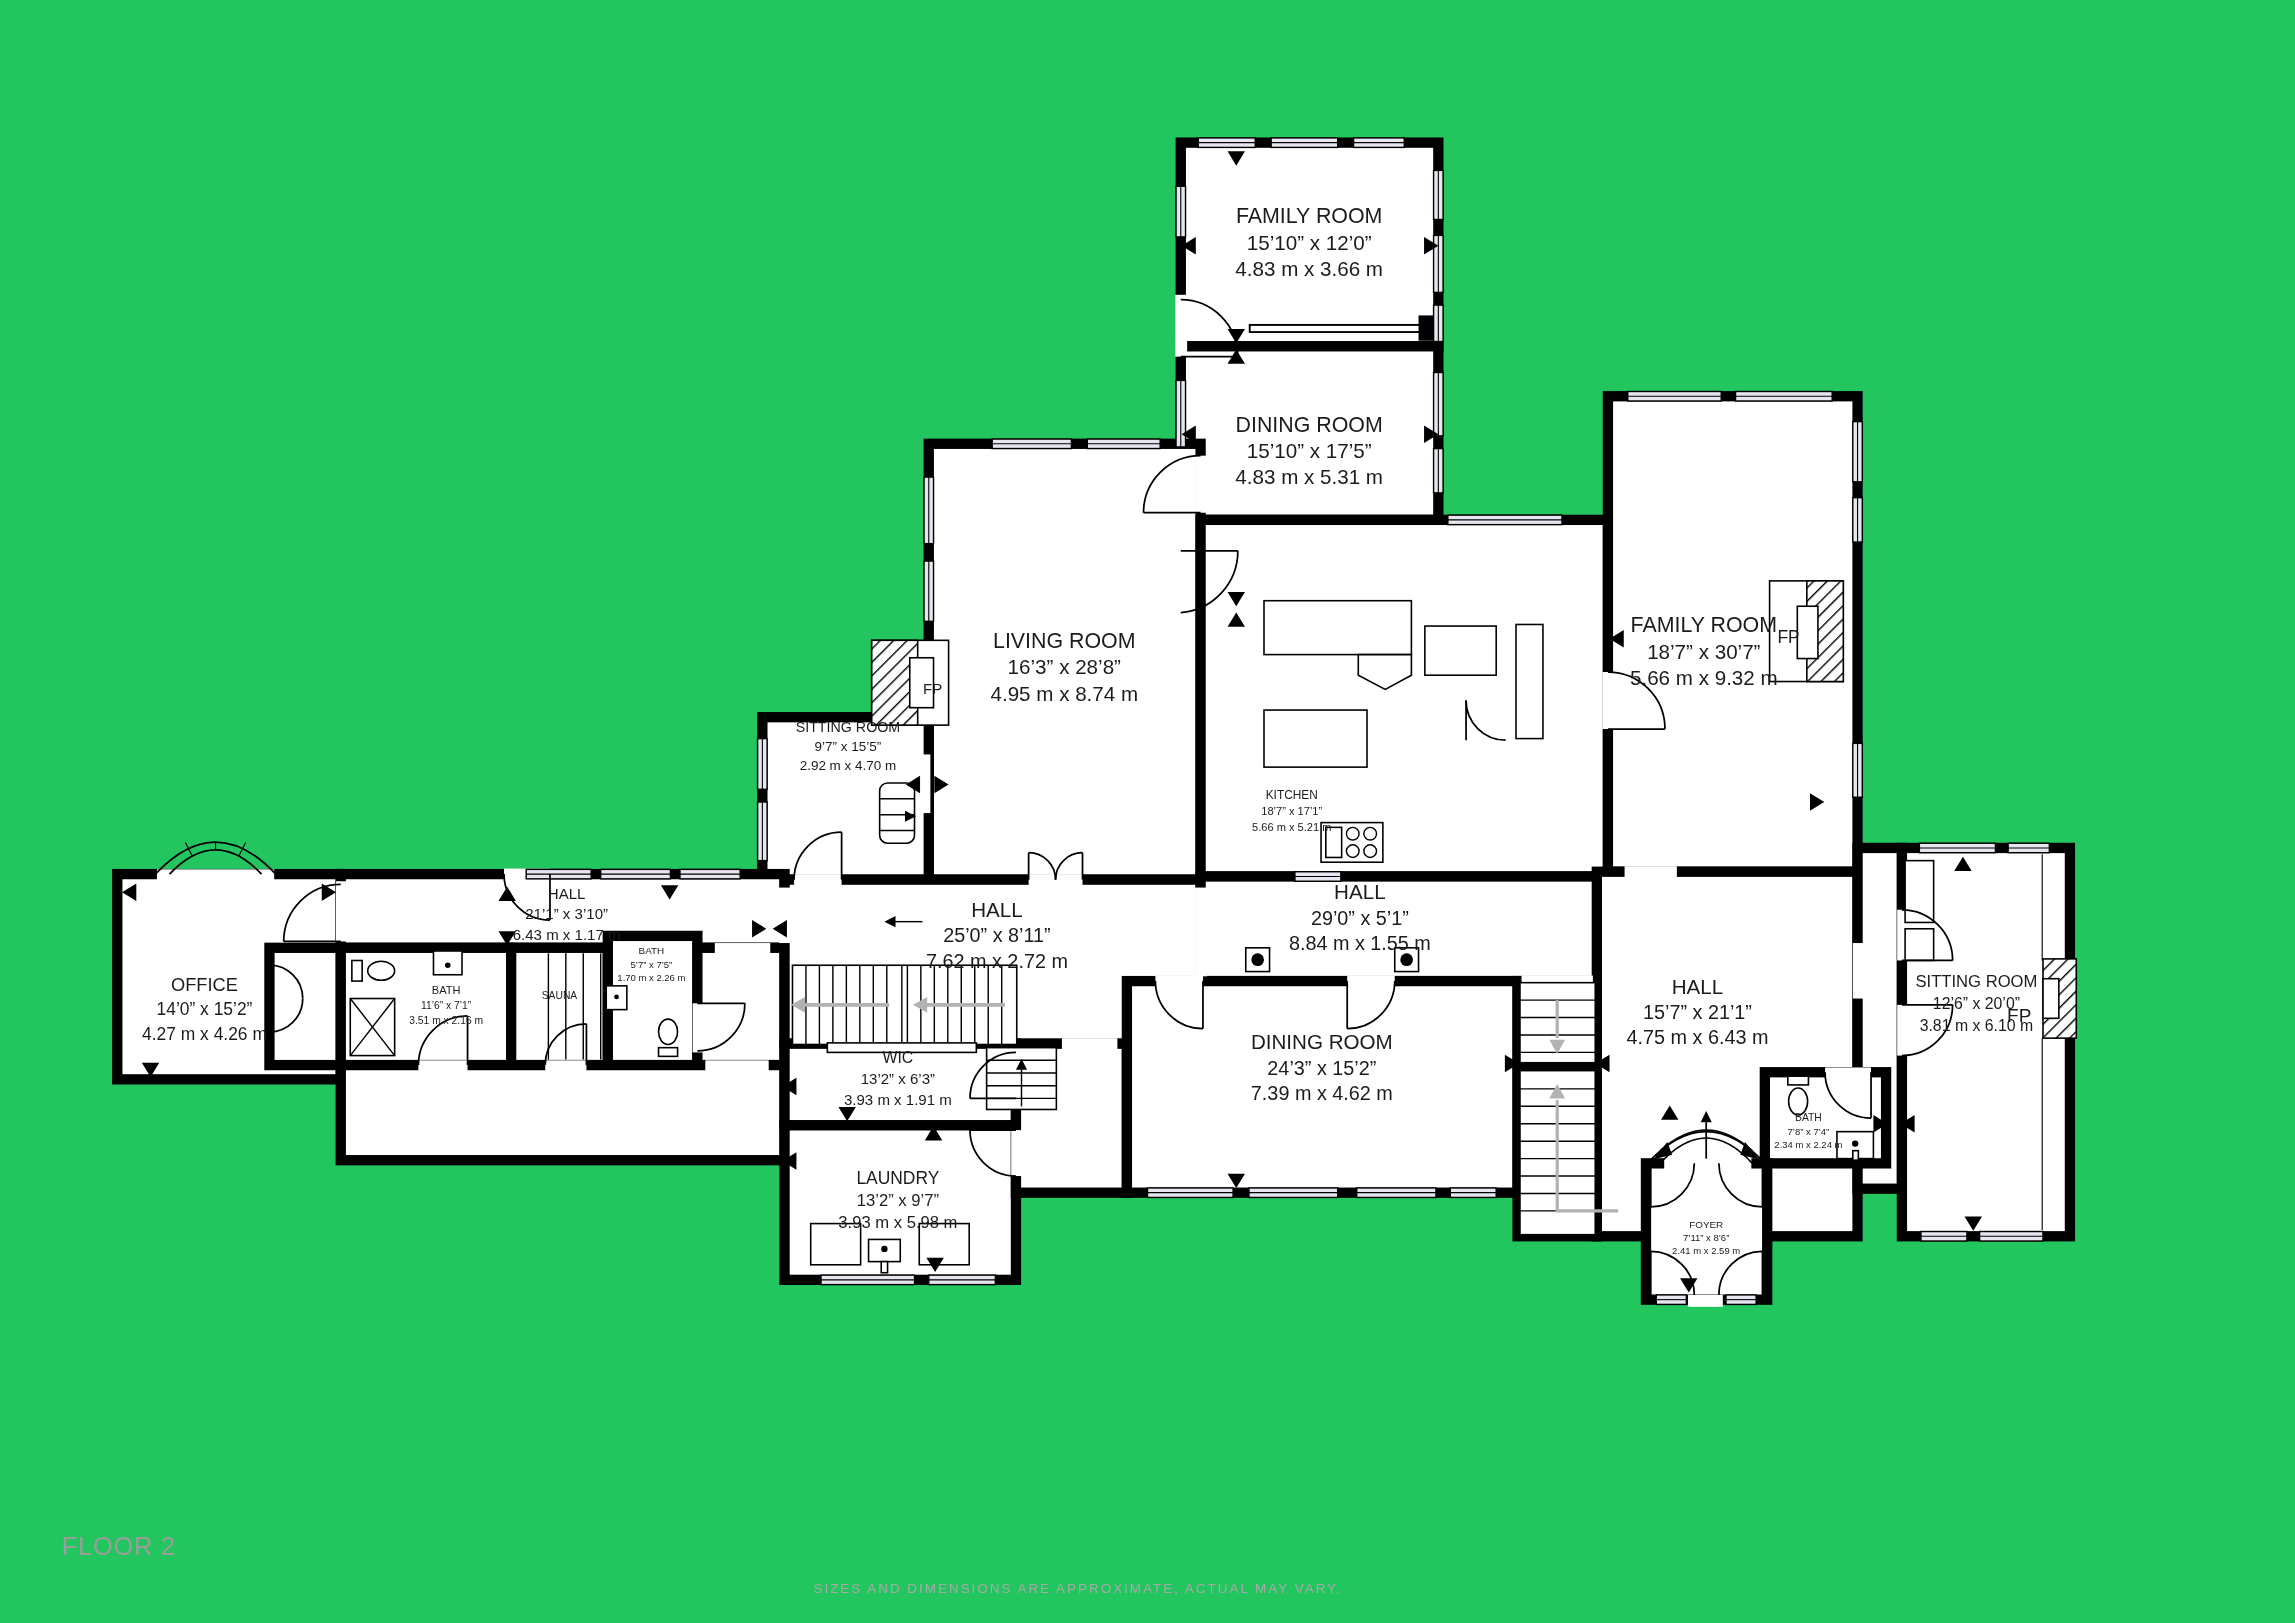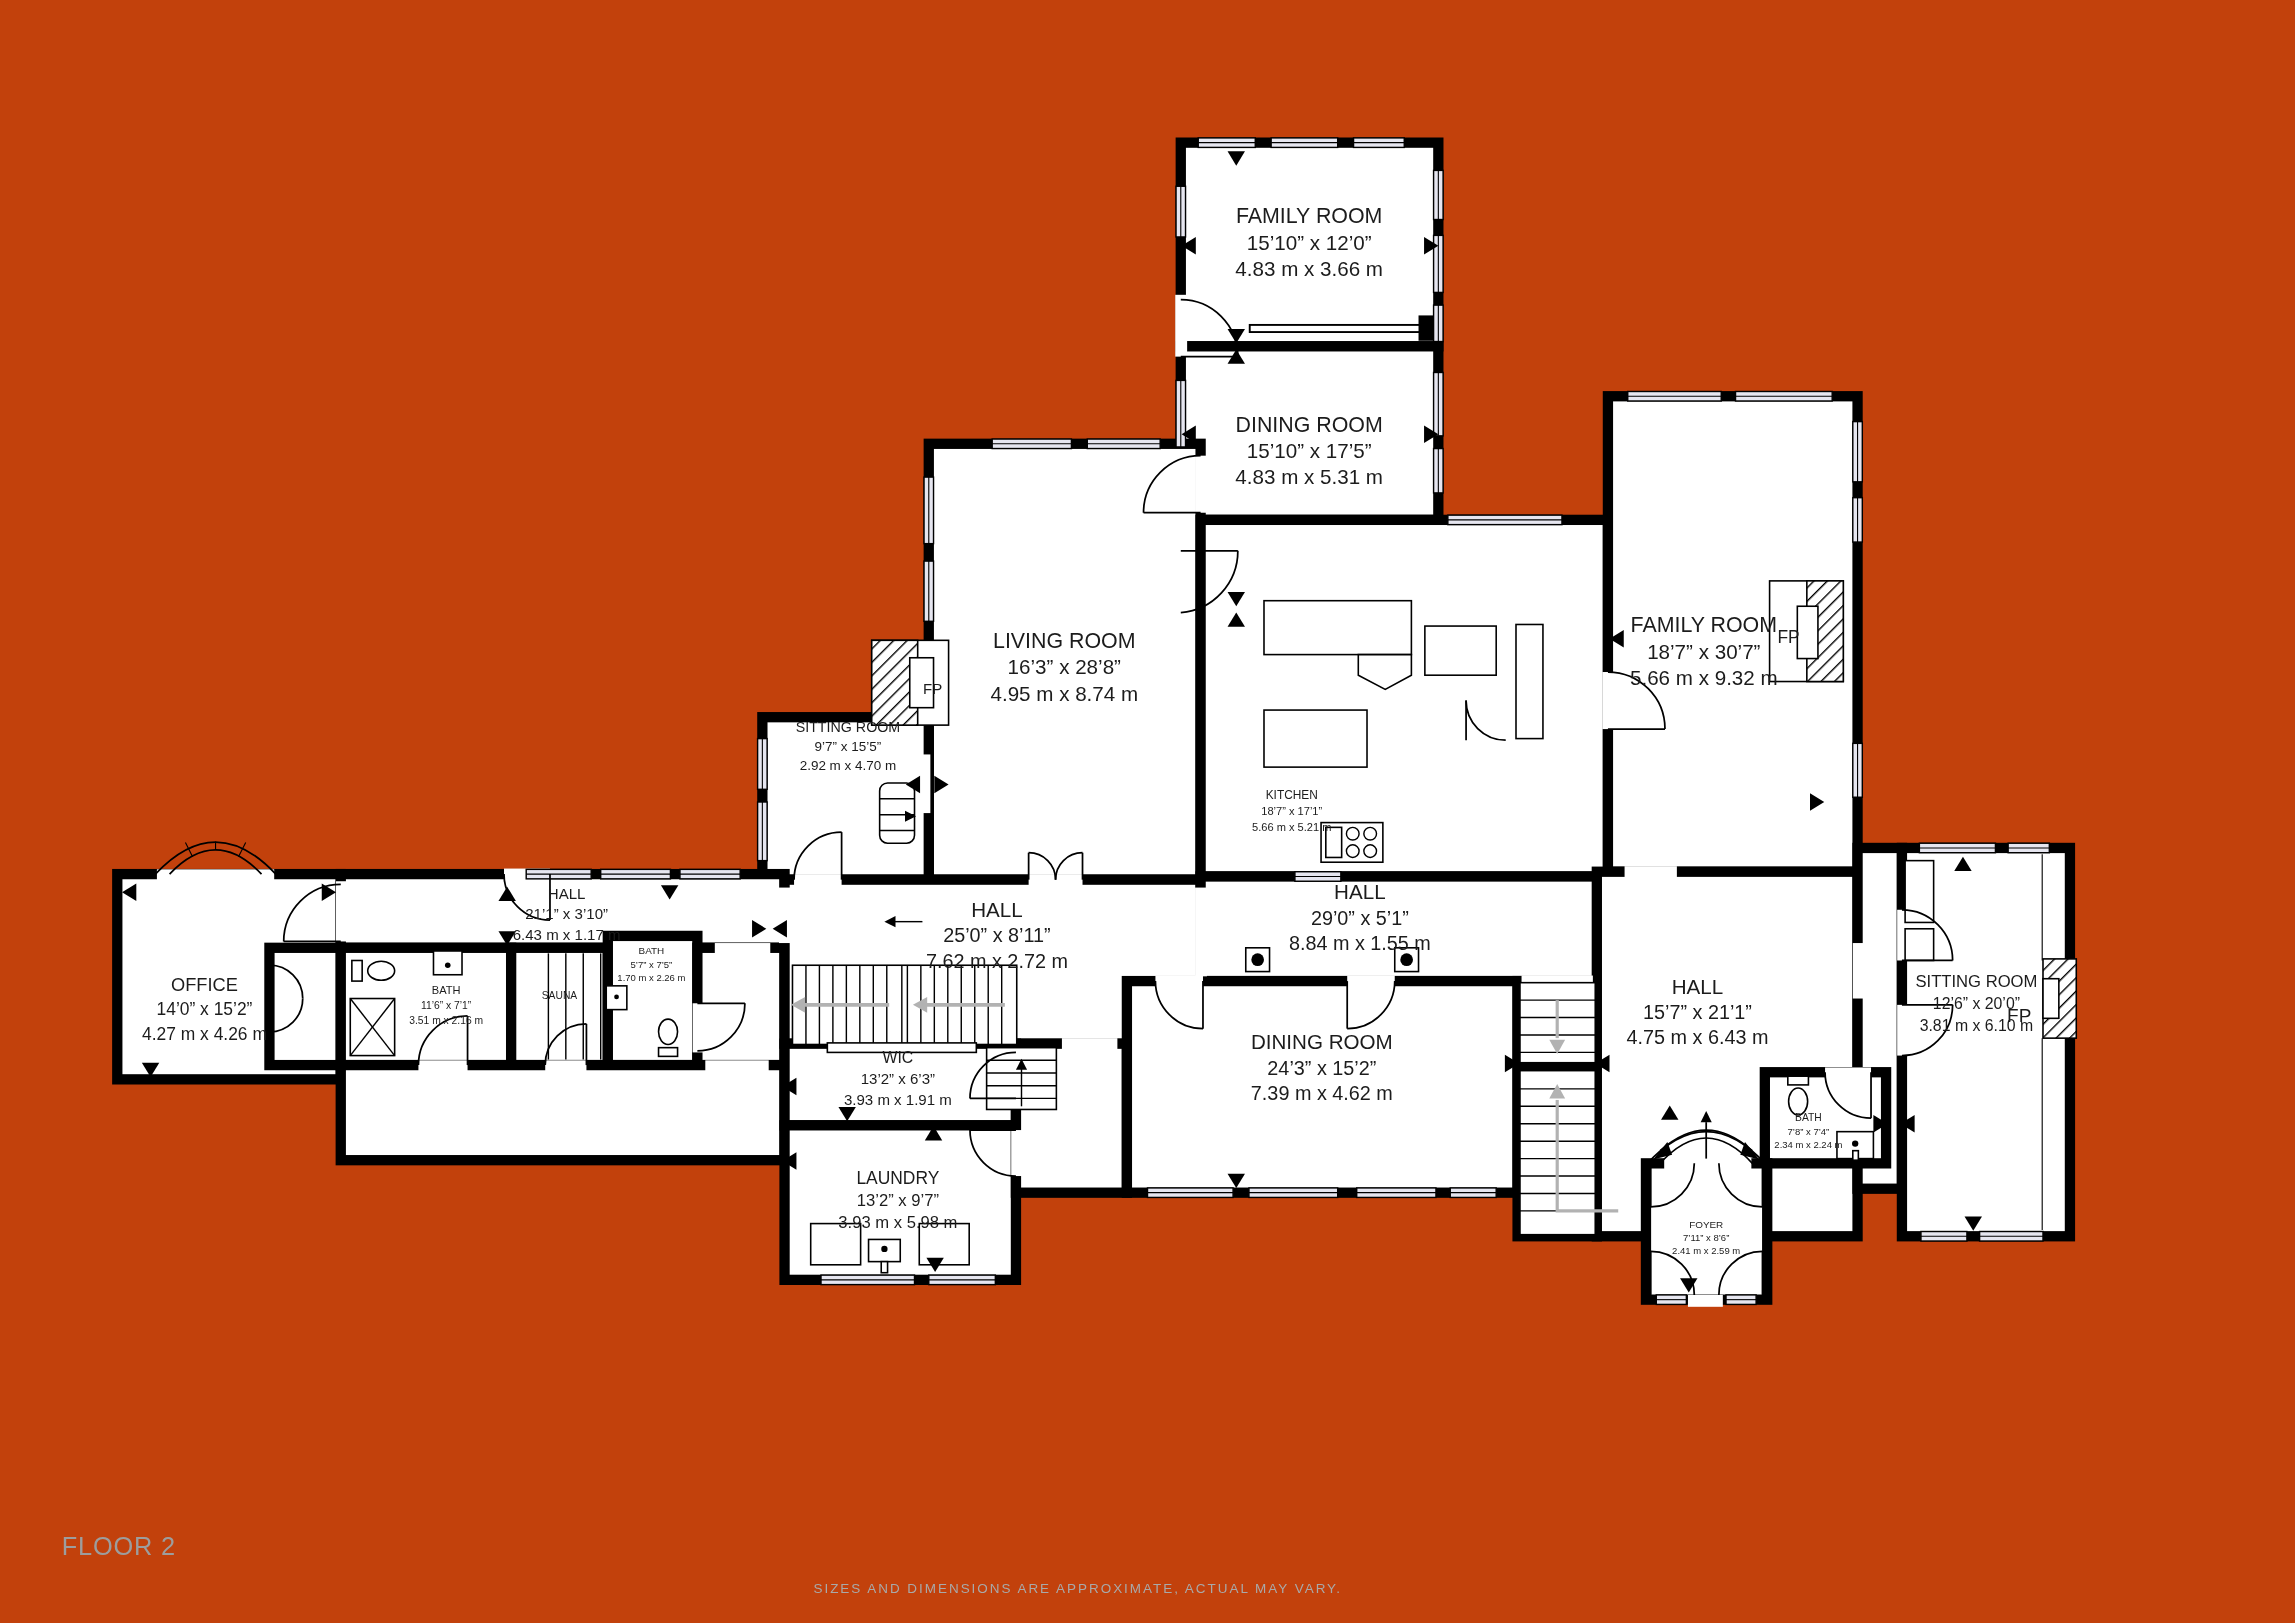--- a/index.html
+++ b/index.html
@@ -1,16 +1,16 @@
 <!DOCTYPE html>
 <html style="font-size:12.7px"><head>
 <meta charset="utf-8">
 <style>
   html,body{margin:0;padding:0;background:#fff;}
-  .page{position:relative;width:2295px;height:1623px;background:#c2410c;font-family:"Liberation Sans",sans-serif;overflow:hidden;}
+  .page{position:relative;width:2295px;height:1623px;background:#22c55e;font-family:"Liberation Sans",sans-serif;overflow:hidden;}
   svg{position:absolute;left:0;top:0;}
   .room{fill:#fff;stroke:#000;stroke-width:13;}
   .thinw{fill:#fff;stroke:#000;stroke-width:2.4;}
   .gap{fill:#fff;stroke:none;}
   .win{fill:#e6e6f0;stroke:#000;stroke-width:1.8;}
   .winl{stroke:#000;stroke-width:1.4;}
   .furn{fill:#fff;stroke:#000;stroke-width:2;}
   .furnl{stroke:#000;stroke-width:1.8;fill:none;}
   .door{stroke:#000;stroke-width:2.2;fill:none;}
   .tri{fill:#000;stroke:none;}

